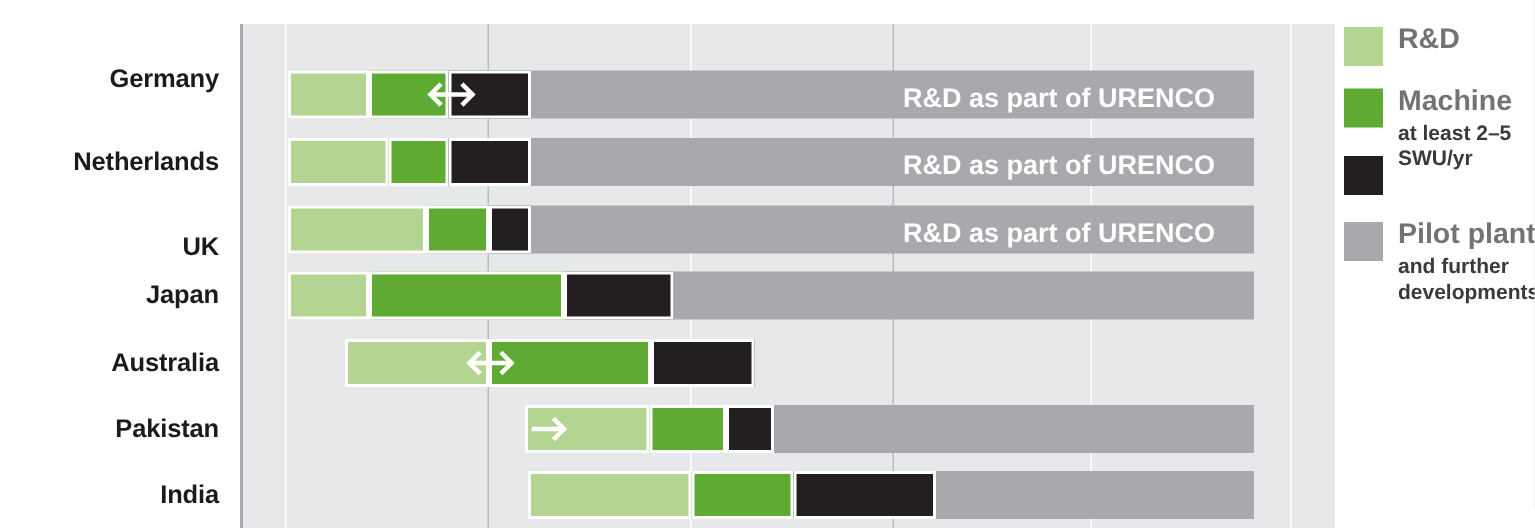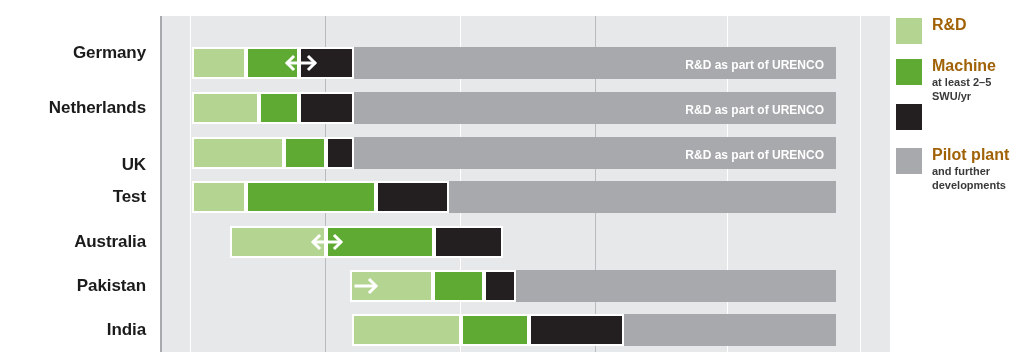--- a/index.html
+++ b/index.html
@@ -78,26 +78,26 @@
     box-sizing: border-box;
     border: 2px solid #ffffff;
   }
   .seg.rnd      { background: #b3d591; }
   .seg.machine  { background: #5faa32; }
   .seg.test     { background: #231f20; }
   .seg.pilot    { background: #a7a9ac; border-color: transparent; }
 
   .seg-note {
     position: absolute;
-    right: 10px;
+    right: 24px;
     top: 0;
     height: 32px;
     line-height: 32px;
     color: #ffffff;
-    font-size: 12px;
+    font-size: 18px;
     font-weight: bold;
     white-space: nowrap;
   }
 
   
   .arrow {
     position: absolute;
     height: 32px;
     width: 40px;
     top: 0;
@@ -125,45 +125,45 @@
     width: 26px;
     height: 26px;
   }
   .legend-text {
     position: absolute;
     left: 36px;
     top: -2px;
     width: 92px;
   }
   .legend-label {
-    font-size: 16px;
-    font-weight: bold;
-    color: #a16207;
+    font-size: 19px;
+    font-weight: bold;
+    color: #737373;
     line-height: 1.15;
     display: block;
   }
   .legend-sub {
-    font-size: 11px;
+    font-size: 14px;
     font-weight: bold;
     color: #3a3a3a;
     line-height: 1.25;
     display: block;
     margin-top: 1px;
   }
 </style>
 </head>
 <body>
 
 <div id="chart-root">
 
   <div id="category-axis">
     <div class="cat-label" style="top:44px">Germany</div>
     <div class="cat-label" style="top:99px">Netherlands</div>
     <div class="cat-label" style="top:156px">UK</div>
-    <div class="cat-label" style="top:188px">Test</div>
+    <div class="cat-label" style="top:188px">Japan</div>
     <div class="cat-label" style="top:277px">Pakistan</div>
     <div class="cat-label" style="top:233px">Australia</div>
     <div class="cat-label" style="top:321px">India</div>
   </div>
 
   <div id="plot-area">
 
     <div id="gridlines">
         <div class="gridline" style="left: 28px;"></div>
         <div class="gridline major" style="left: 163px;"></div>

